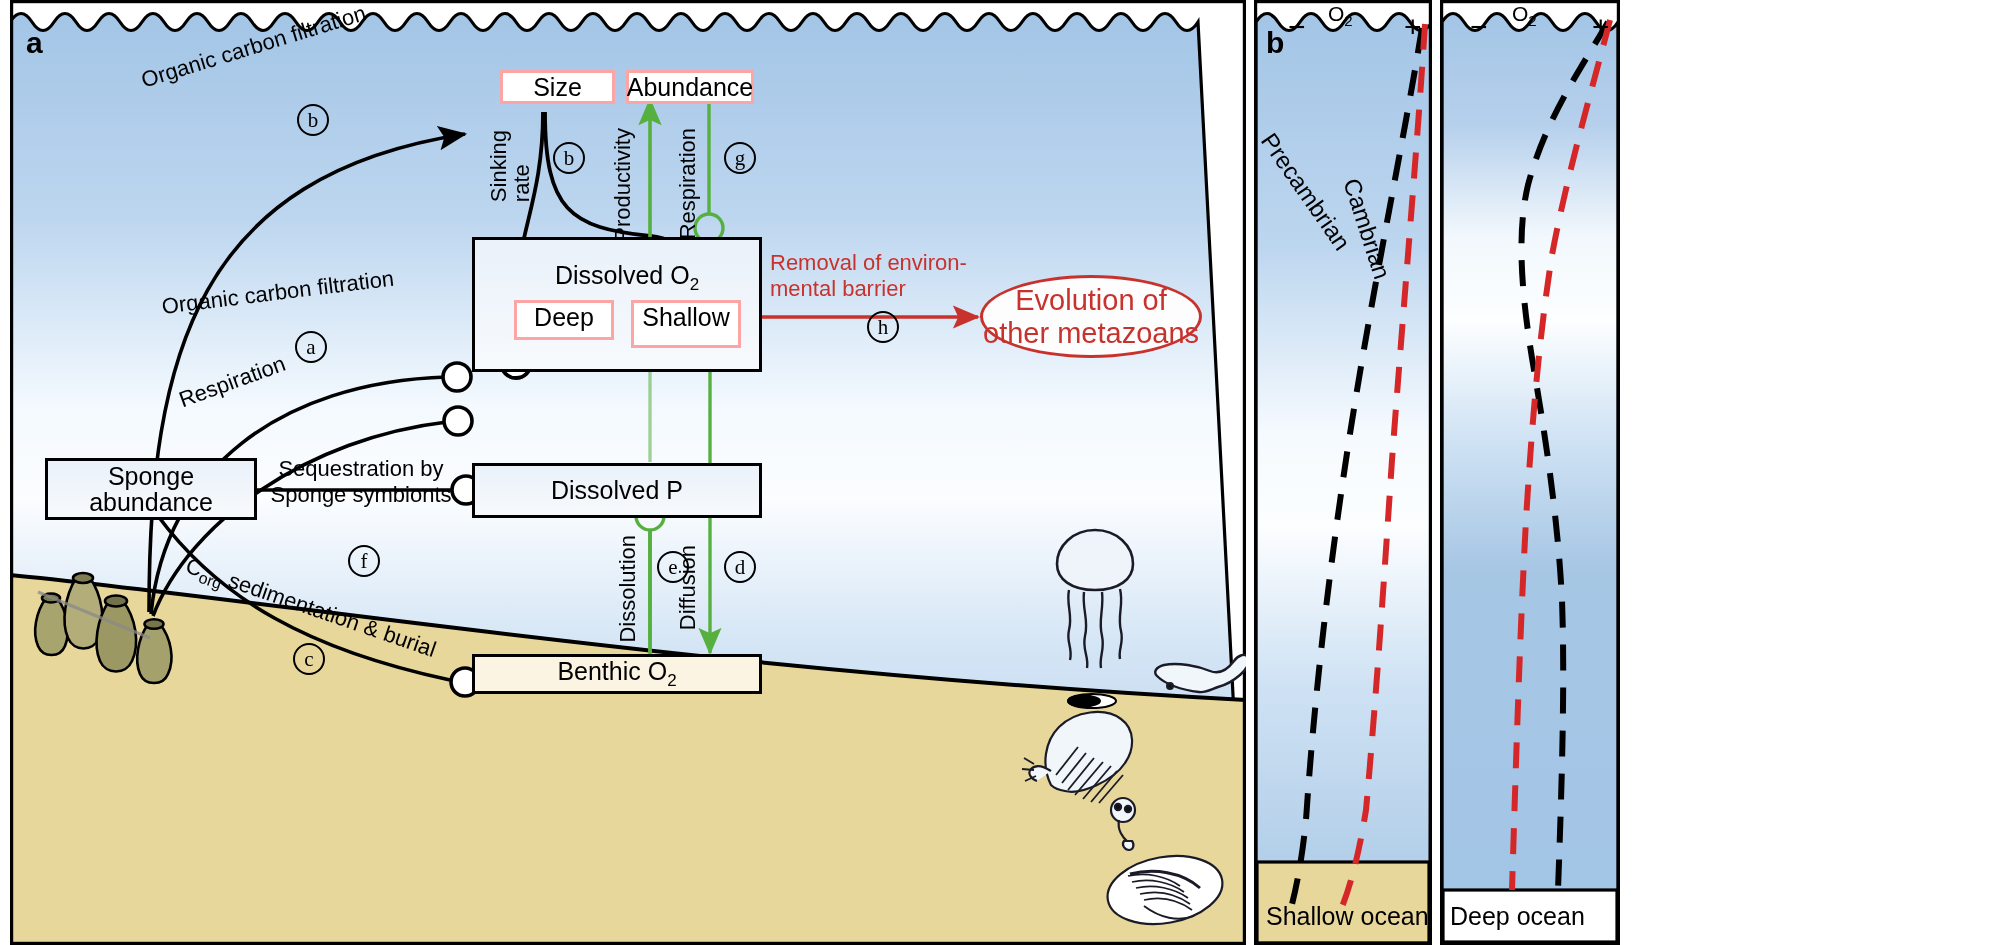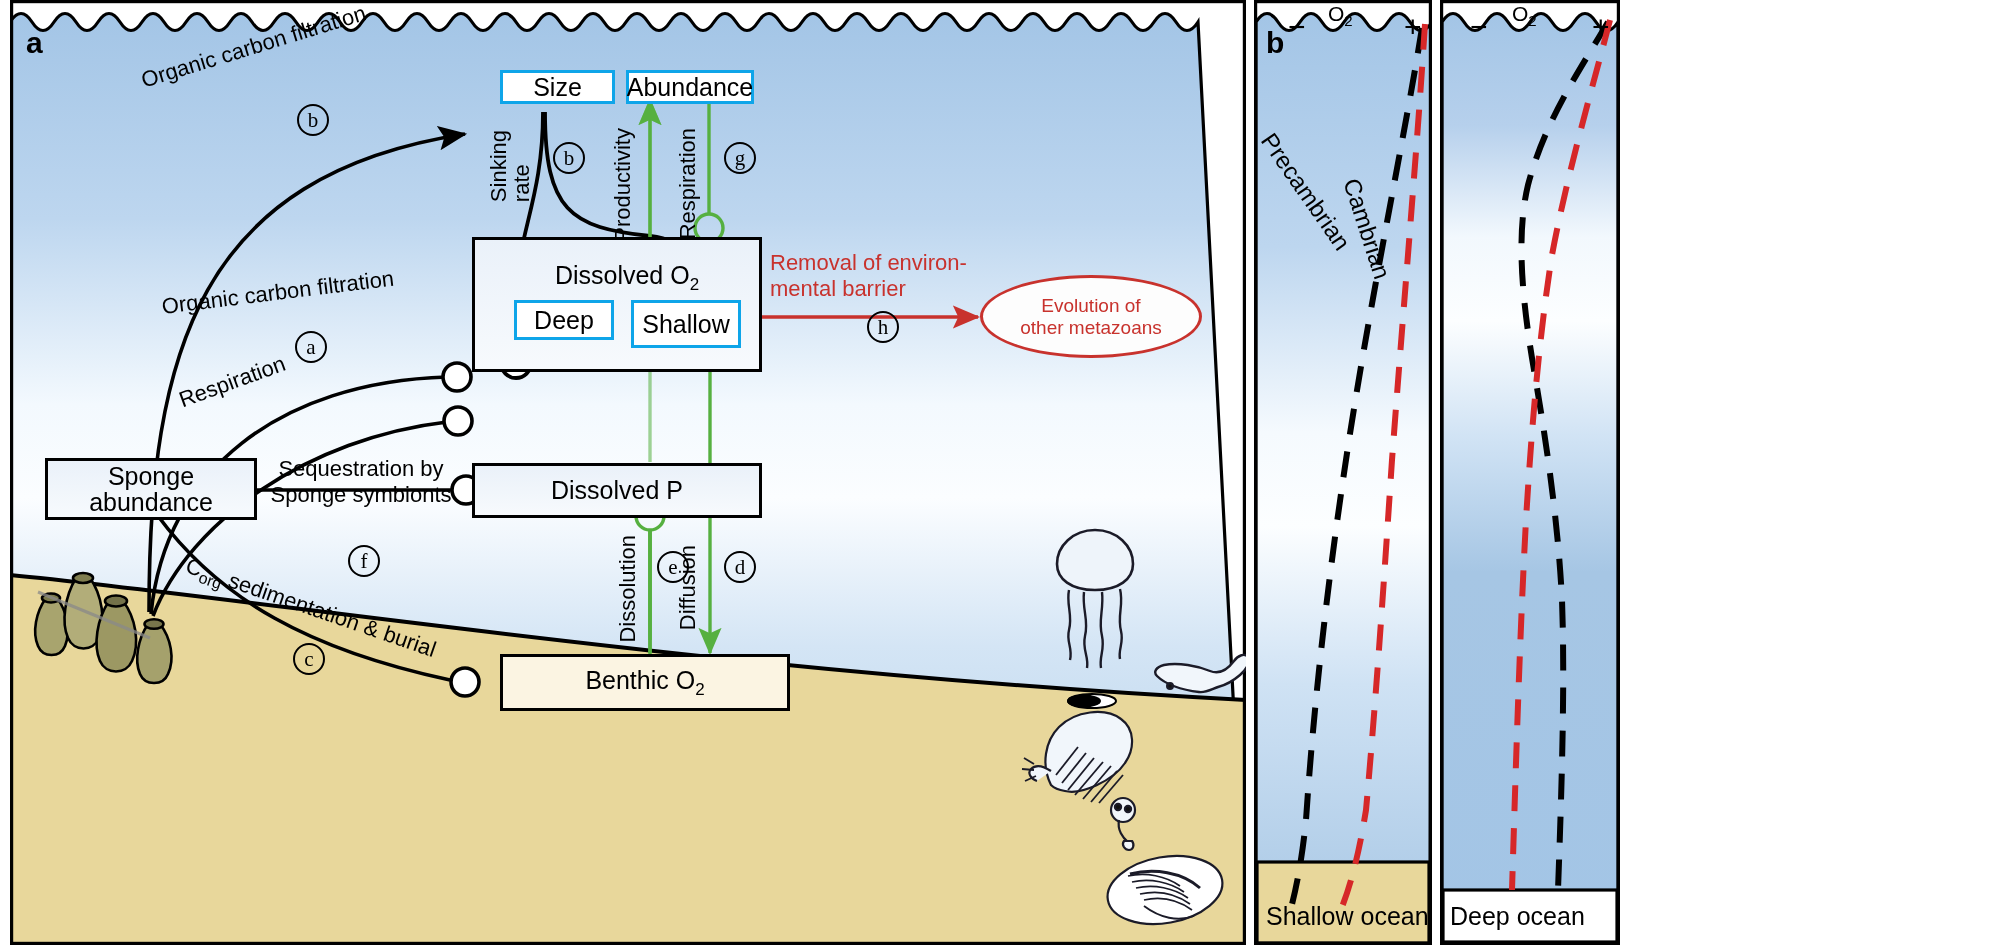--- a/index.html
+++ b/index.html
@@ -15,36 +15,36 @@
 
   .wave-svg{position:absolute;left:0;top:0;}
 
   .plabel{position:absolute;font-weight:bold;font-size:30px;color:#000;font-family:"Liberation Sans",sans-serif;z-index:40;}
 
   
   .nodebox{position:absolute;box-sizing:border-box;border:3px solid #000;
      background:linear-gradient(to bottom,#eaf1f9,#f7fafd);z-index:25;
      display:flex;align-items:center;justify-content:center;}
   .nodebox .ttl{font-size:25px;color:#000;line-height:1.05;text-align:center;}
-  .subbox{position:absolute;box-sizing:border-box;border:3px solid #0ea5e9;background:#ffffff;
-     display:flex;align-items:center;justify-content:center;z-index:26;}
+  .subbox{position:absolute;box-sizing:border-box;border:3px solid #fca5a5;background:#ffffff;
+     display:flex;align-items:flex-start;justify-content:center;z-index:26;}
   .subbox span{font-size:25px;color:#000;}
 
   .benthicbox{background:#fbf4e2 !important;}
 
   .edgelabel{position:absolute;font-size:22px;color:#000;white-space:nowrap;z-index:30;
      font-family:"Liberation Sans",sans-serif;}
   .edgelabel.red{color:#c8322d;text-align:left;white-space:normal;}
   .circletag{position:absolute;z-index:30;font-size:21px;color:#000;width:28px;height:28px;
      border:2.2px solid #000;border-radius:50%;display:flex;align-items:center;justify-content:center;
      background:transparent;font-family:"Liberation Serif",serif;}
 
   .ellipse-node{position:absolute;box-sizing:border-box;border:3px solid #c8322d;border-radius:50%;
      background:#fdfdfd;display:flex;align-items:center;justify-content:center;z-index:28;}
-  .ellipse-node span{color:#c8322d;font-size:19px;line-height:1.12;text-align:center;}
+  .ellipse-node span{color:#c8322d;font-size:29px;line-height:1.12;text-align:center;}
   .sign{position:absolute;font-size:30px;color:#000;z-index:45;font-weight:500;}
   .o2lab{position:absolute;font-size:21px;color:#000;z-index:45;}
   .curvelab{position:absolute;font-size:24px;color:#000;z-index:44;white-space:nowrap;}
   .oceanlab{position:absolute;font-size:25px;color:#000;z-index:45;white-space:nowrap;}
 </style>
 </head>
 <body>
 
 <div id="root">
 
@@ -234,21 +234,21 @@
       <span>Deep</span>
     </div>
     <div class="subbox" style="left:621px;top:300px;width:110px;height:48px;">
       <span>Shallow</span>
     </div>
 
     <div class="nodebox" style="left:462px;top:463px;width:290px;height:55px;">
       <div class="ttl">Dissolved P</div>
     </div>
 
-    <div class="nodebox benthicbox" style="left:490px;top:654px;width:290px;height:57px;">
+    <div class="nodebox benthicbox" style="left:462px;top:654px;width:290px;height:40px;">
       <div class="ttl">
         <span>Benthic O</span><sub style="font-size:17px">2</sub>
       </div>
     </div>
 
     <div class="nodebox" style="left:35px;top:458px;width:212px;height:62px;">
       <div class="ttl">
         <span>Sponge</span><br>
         <span>abundance</span>
       </div>

